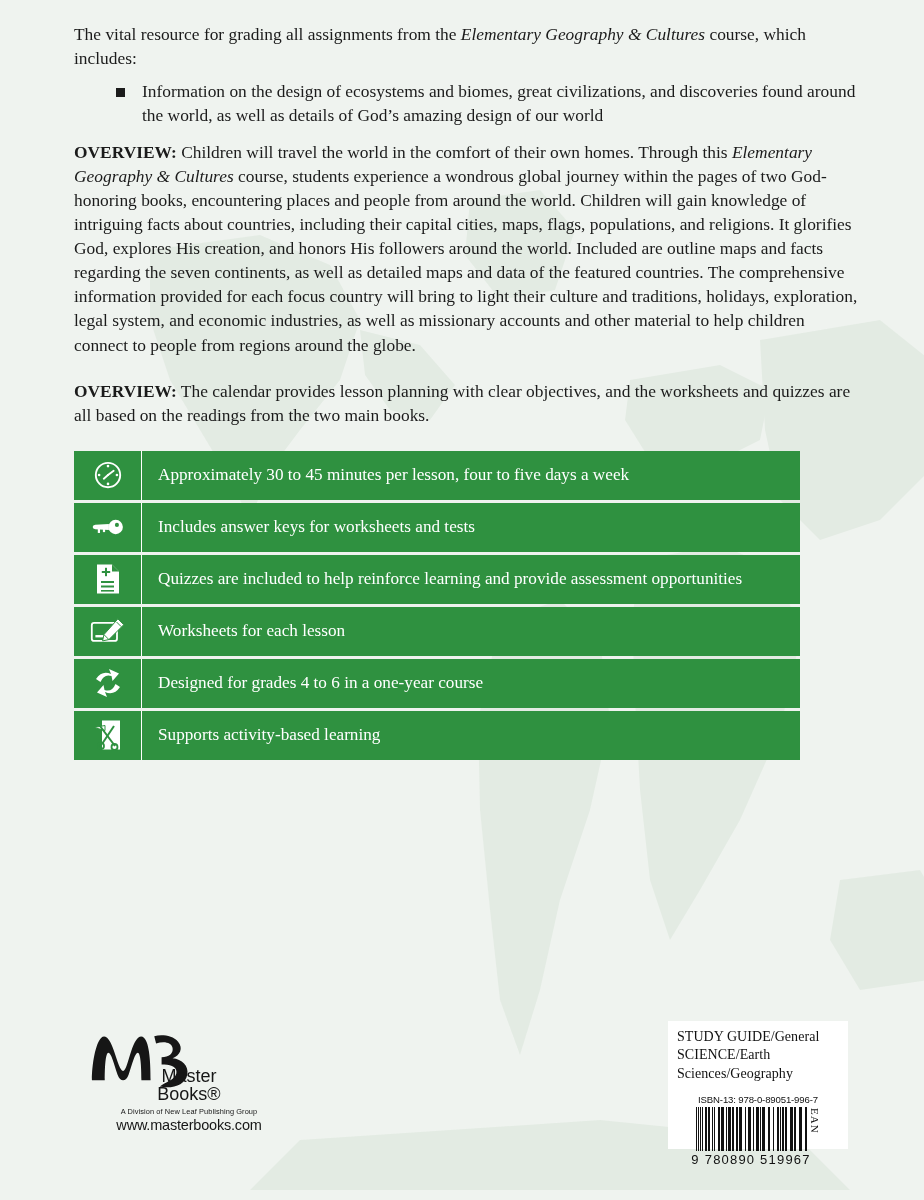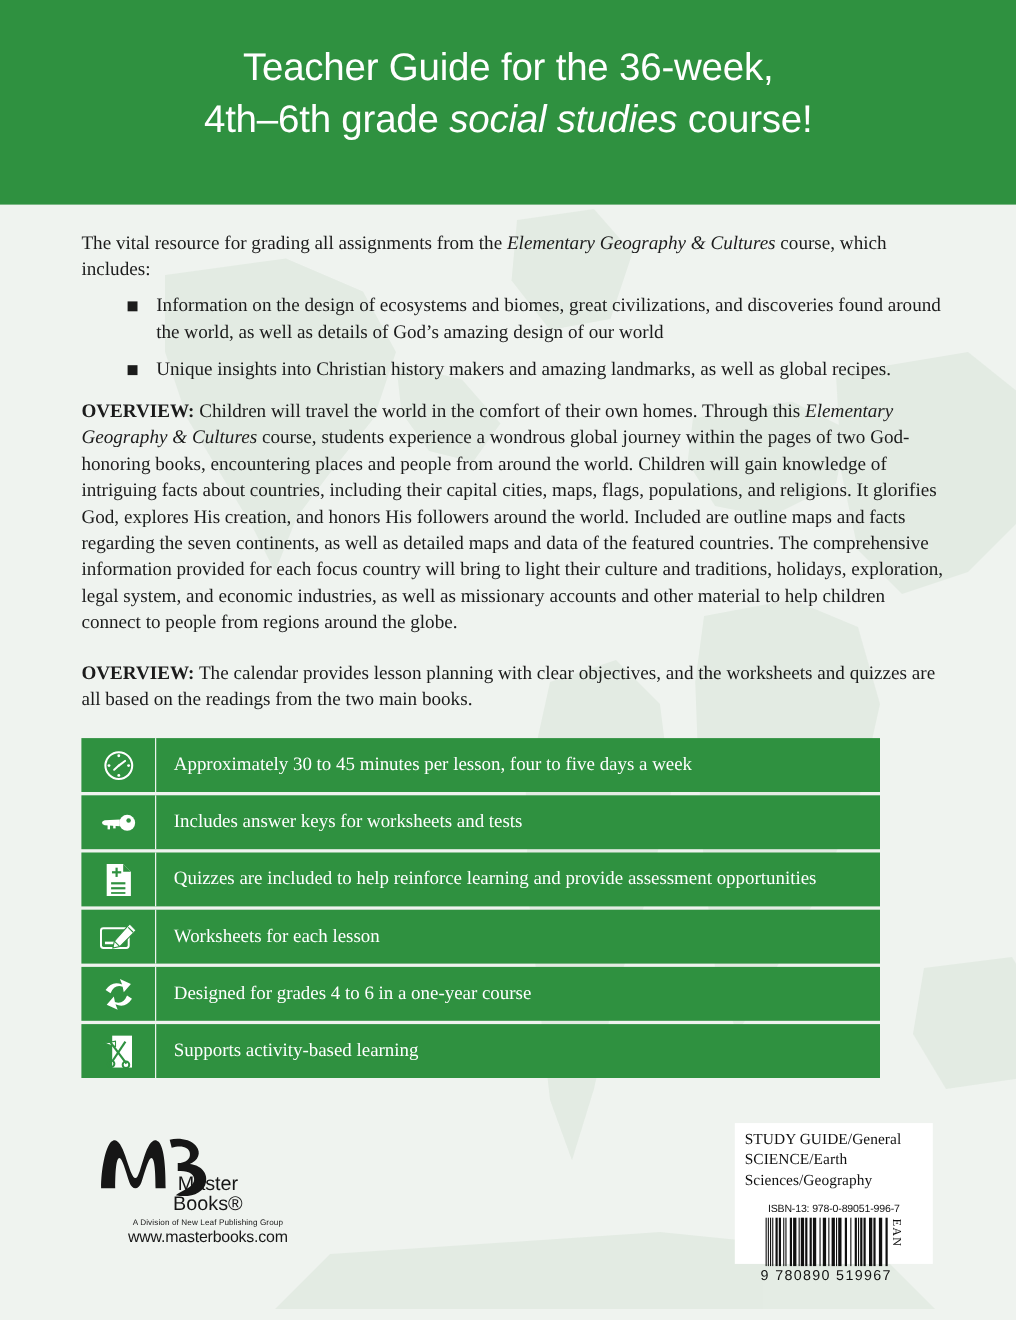--- a/index.html
+++ b/index.html
@@ -264,32 +264,27 @@
 
       <path d="M840 880 L920 870 L950 920 L930 980 L860 990 L830 940 Z"></path>
 
       <path d="M300 1140 L600 1120 L800 1140 L850 1190 L250 1190 Z"></path>
     </g>
   </svg>
 </div>
 
 <div id="page">
 
-  <div id="header-band">
-    <div class="headline">Teacher Guide for the 36-week,</div>
-    <div class="headline"><span>4th–6th grade </span><span class="em">social studies</span><span> course!</span></div>
-  </div>
 
   <div id="body-copy">
 
     <p class="para"><span>The vital resource for grading all assignments from the </span><span class="it">Elementary Geography &amp; Cultures</span><span> course, which includes:</span></p>
 
     <ul class="bullets">
       <li>Information on the design of ecosystems and biomes, great civilizations, and discoveries found around the world, as well as details of God’s amazing design of our world</li>
-      <li>Unique insights into Christian history makers and amazing landmarks, as well as global recipes.</li>
     </ul>
 
     <p class="para overview"><span class="bold">OVERVIEW:</span><span> Children will travel the world in the comfort of their own homes. Through this </span><span class="it">Elementary Geography &amp; Cultures</span><span> course, students experience a wondrous global journey within the pages of two God-honoring books, encountering places and people from around the world. Children will gain knowledge of intriguing facts about countries, including their capital cities, maps, flags, populations, and religions. It glorifies God, explores His creation, and honors His followers around the world. Included are outline maps and facts regarding the seven continents, as well as detailed maps and data of the featured countries. The comprehensive information provided for each focus country will bring to light their culture and traditions, holidays, exploration, legal system, and economic industries, as well as missionary accounts and other material to help children connect to people from regions around the globe.</span></p>
 
     <p class="para features"><span class="bold">OVERVIEW:</span><span> The calendar provides lesson planning with clear objectives, and the worksheets and quizzes are all based on the readings from the two main books.</span></p>
   </div>
 
   <div id="feature-list">
 
     <div class="feature-row">

